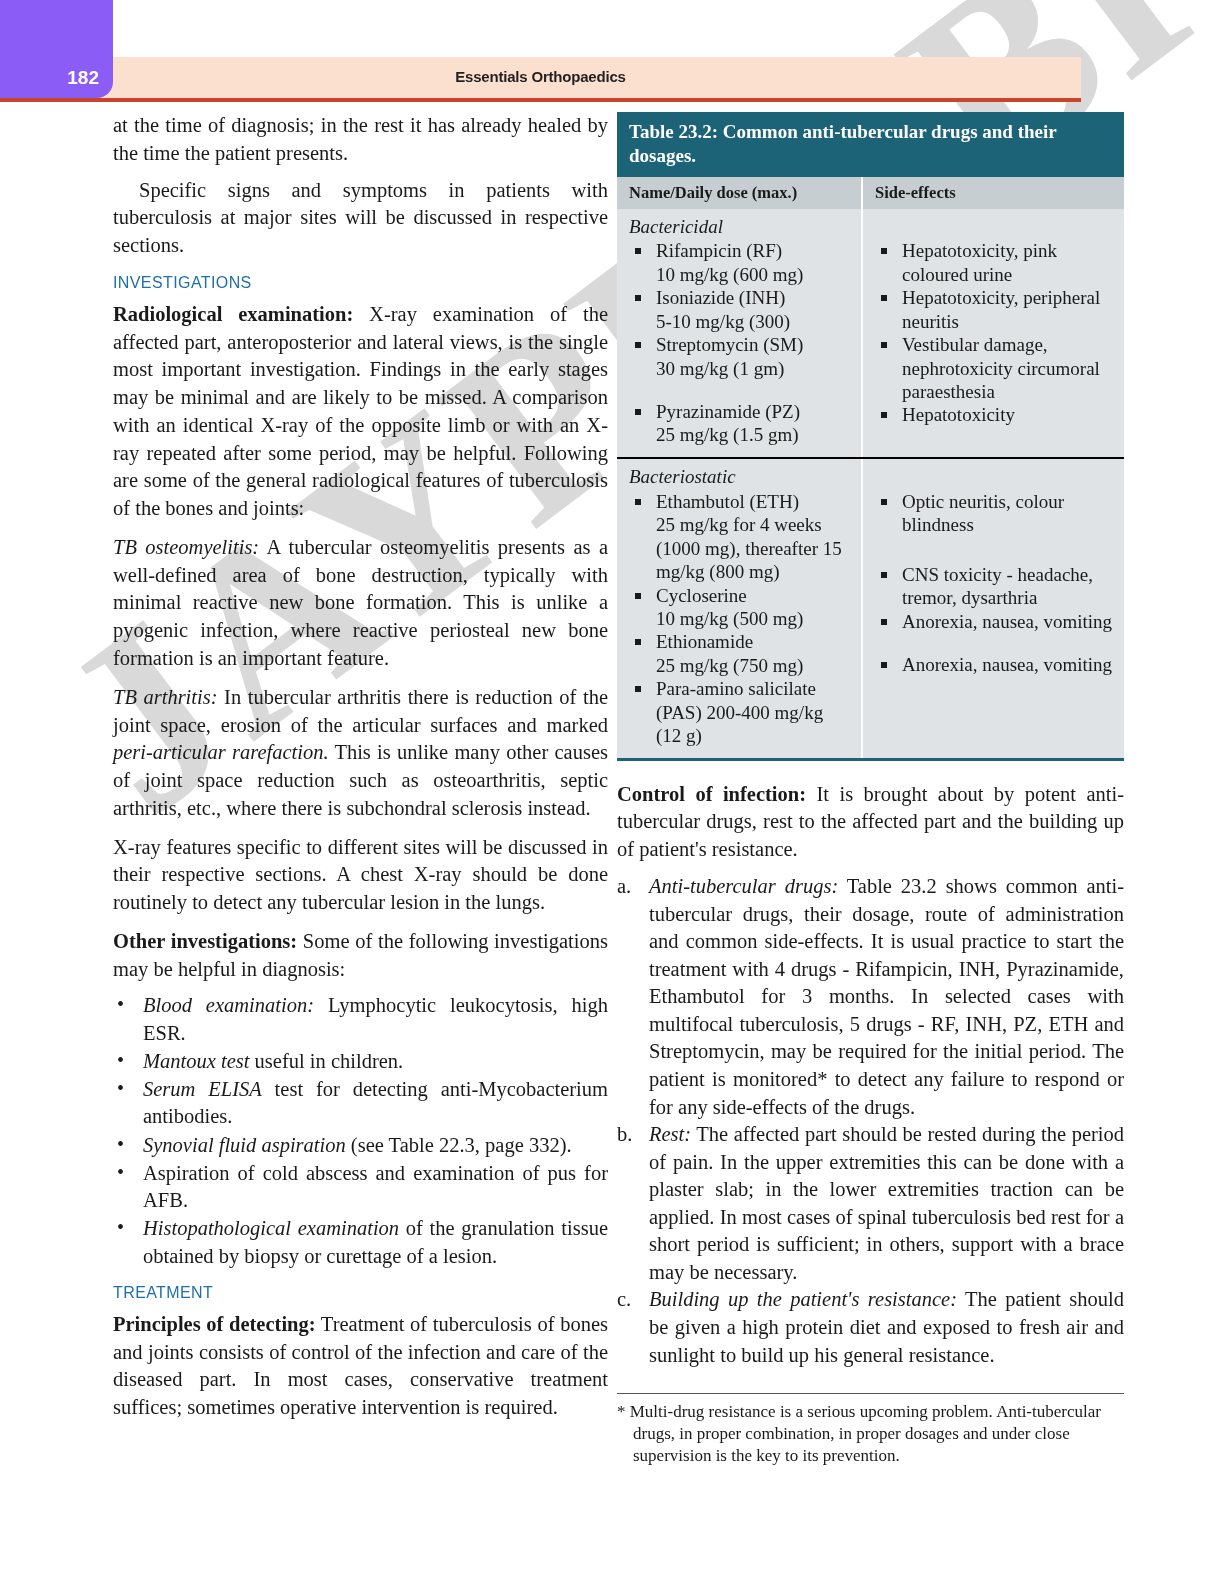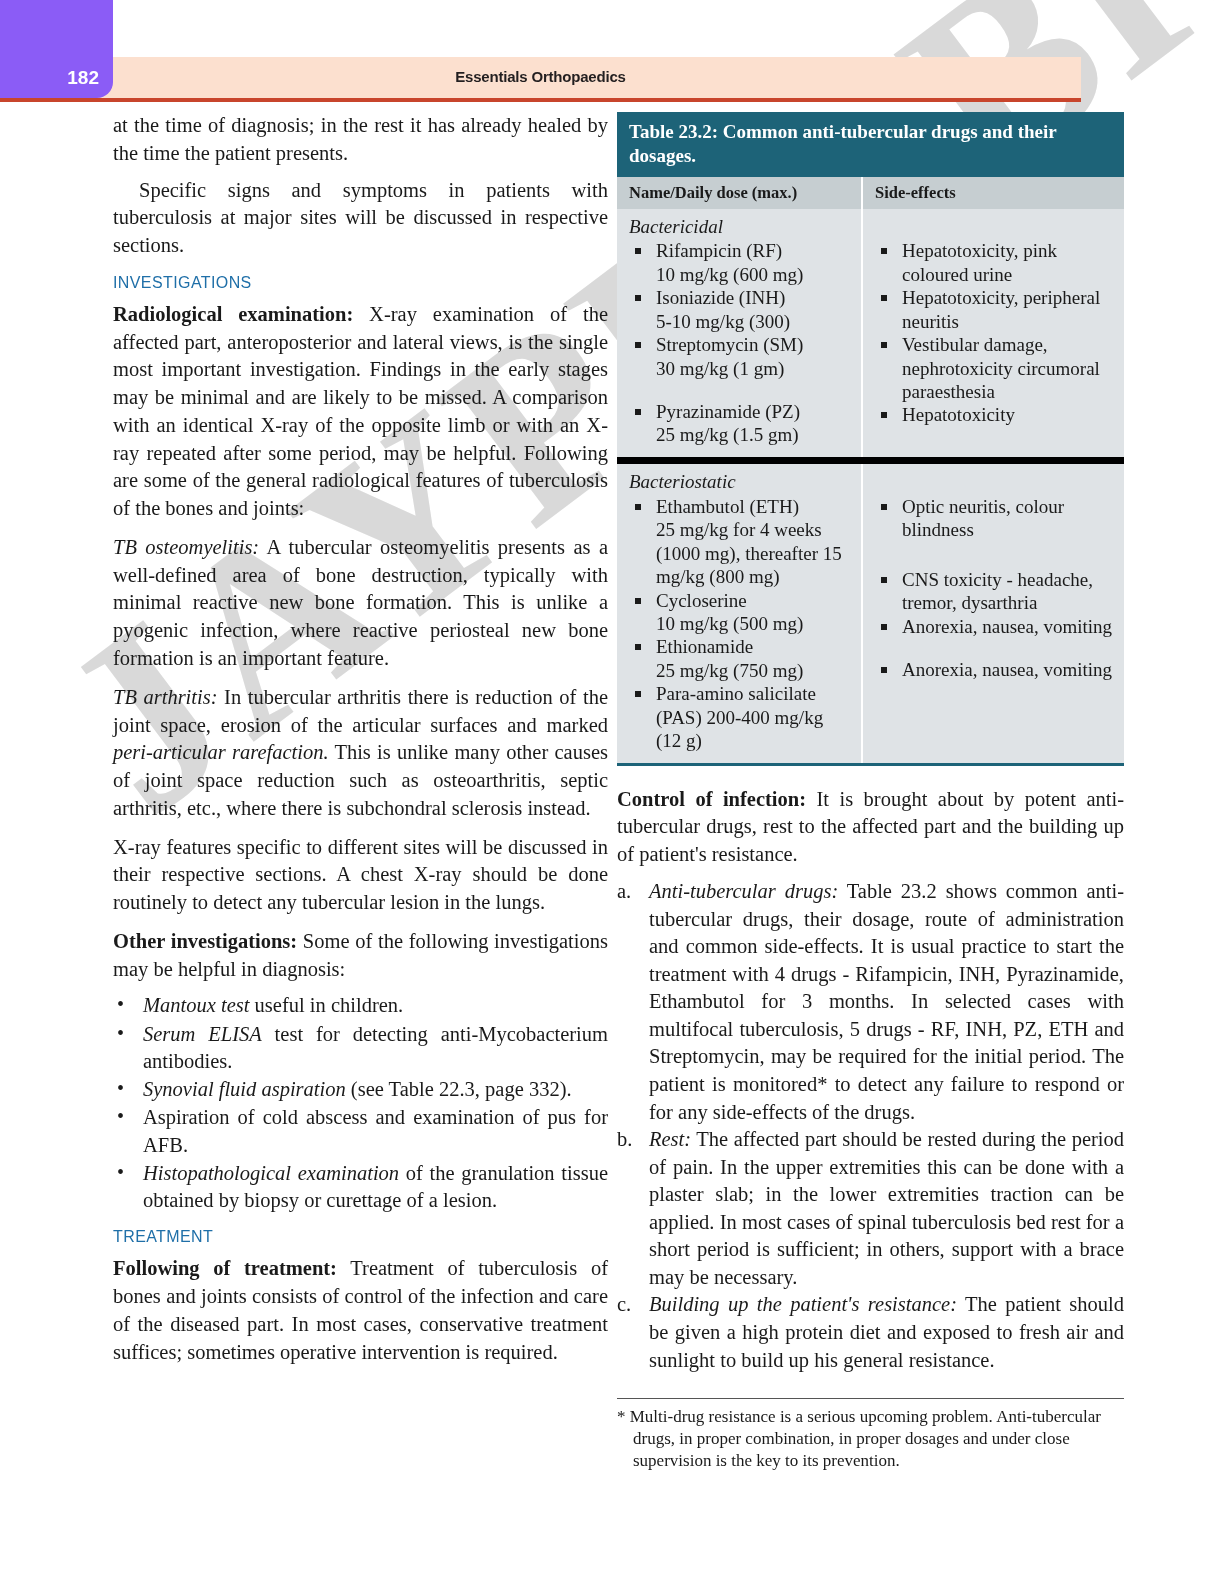--- a/index.html
+++ b/index.html
@@ -188,21 +188,21 @@
     padding: 6px 10px 6px 12px;
     text-align: left;
     border-right: 2px solid #ffffff;
   }
   #drug-table .colhead.last { border-right: none; }
   #drug-table td.cell {
     background: #dfe3e6;
     vertical-align: top;
     padding: 7px 8px 10px 12px;
     border-right: 2px solid #ffffff;
-    border-bottom: 7px solid #000000;
+    border-bottom: 2px solid #000000;
   }
   #drug-table td.cell.last { border-right: none; }
   #drug-table tr.lastrow td.cell { border-bottom: none; }
   .cat-label {
     font-style: italic;
     font-size: 19px;
     color: #1a1a1a;
     margin-bottom: 1px;
     line-height: 1.2;
   }
@@ -275,30 +275,31 @@
 
   <p class="body"><span class="i">TB osteomyelitis:</span><span> A tubercular osteomyelitis presents as a well-defined area of bone destruction, typically with minimal reactive new bone formation. This is unlike a pyogenic infection, where reactive periosteal new bone formation is an important feature.</span></p>
 
   <p class="body"><span class="i">TB arthritis:</span><span> In tubercular arthritis there is reduction of the joint space, erosion of the articular surfaces and marked </span><span class="i">peri-articular rarefaction.</span><span> This is unlike many other causes of joint space reduction such as osteoarthritis, septic arthritis, etc., where there is subchondral sclerosis instead.</span></p>
 
   <p class="body">X-ray features specific to different sites will be discussed in their respective sections. A chest X-ray should be done routinely to detect any tubercular lesion in the lungs.</p>
 
   <p class="body tight"><span class="b">Other investigations:</span><span> Some of the following investigations may be helpful in diagnosis:</span></p>
 
   <ul class="bullets" id="investigation-list">
+      <li><span class="i">Blood examination:</span><span> Lymphocytic leukocytosis, high ESR.</span></li>
       <li><span class="i">Mantoux test</span><span> useful in children.</span></li>
       <li><span class="i">Serum ELISA</span><span> test for detecting anti-Mycobacterium antibodies.</span></li>
       <li><span class="i">Synovial fluid aspiration</span><span> (see Table 22.3, page 332).</span></li>
       <li><span>Aspiration of cold abscess and examination of pus for AFB.</span></li>
       <li><span class="i">Histopathological examination</span><span> of the granulation tissue obtained by biopsy or curettage of a lesion.</span></li>
     </ul>
 
   <h2 class="section-head">TREATMENT</h2>
 
-  <p class="body"><span class="b">Following of treatment:</span><span> Treatment of tuberculosis of bones and joints consists of control of the infection and care of the diseased part. In most cases, conservative treatment suffices; sometimes operative intervention is required.</span></p>
+  <p class="body"><span class="b">Principles of detecting:</span><span> Treatment of tuberculosis of bones and joints consists of control of the infection and care of the diseased part. In most cases, conservative treatment suffices; sometimes operative intervention is required.</span></p>
 
 </div>
 
 <div id="right-column" class="column">
 
   <table id="drug-table">
     <tbody>
       <tr>
         <td class="tbl-title" colspan="2">Table 23.2:  Common anti-tubercular drugs and their dosages.</td>
       </tr>

